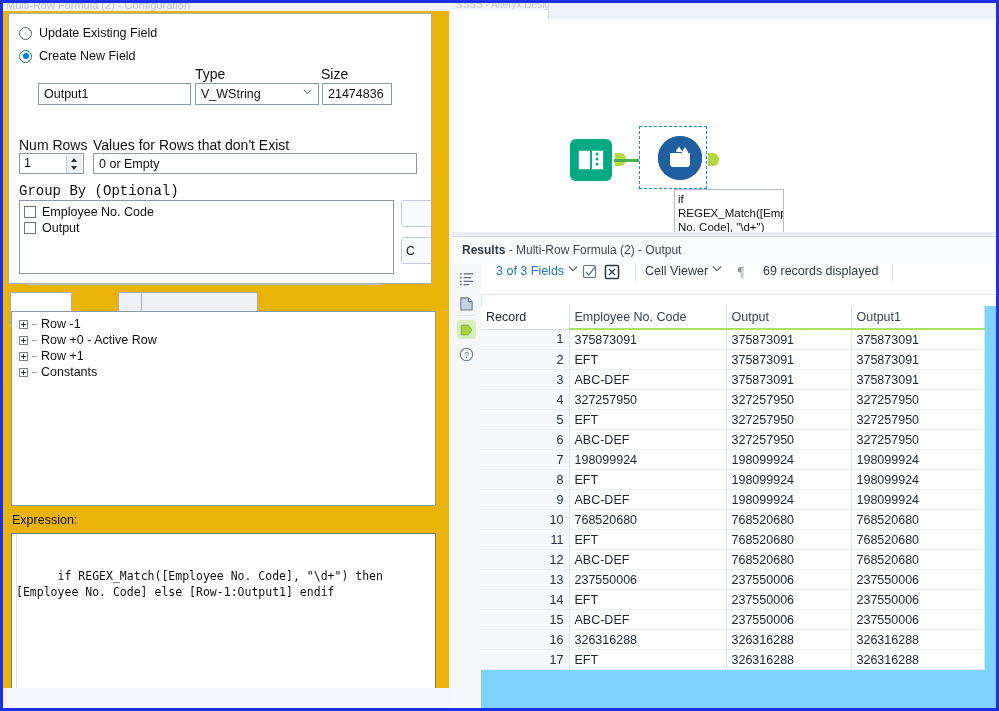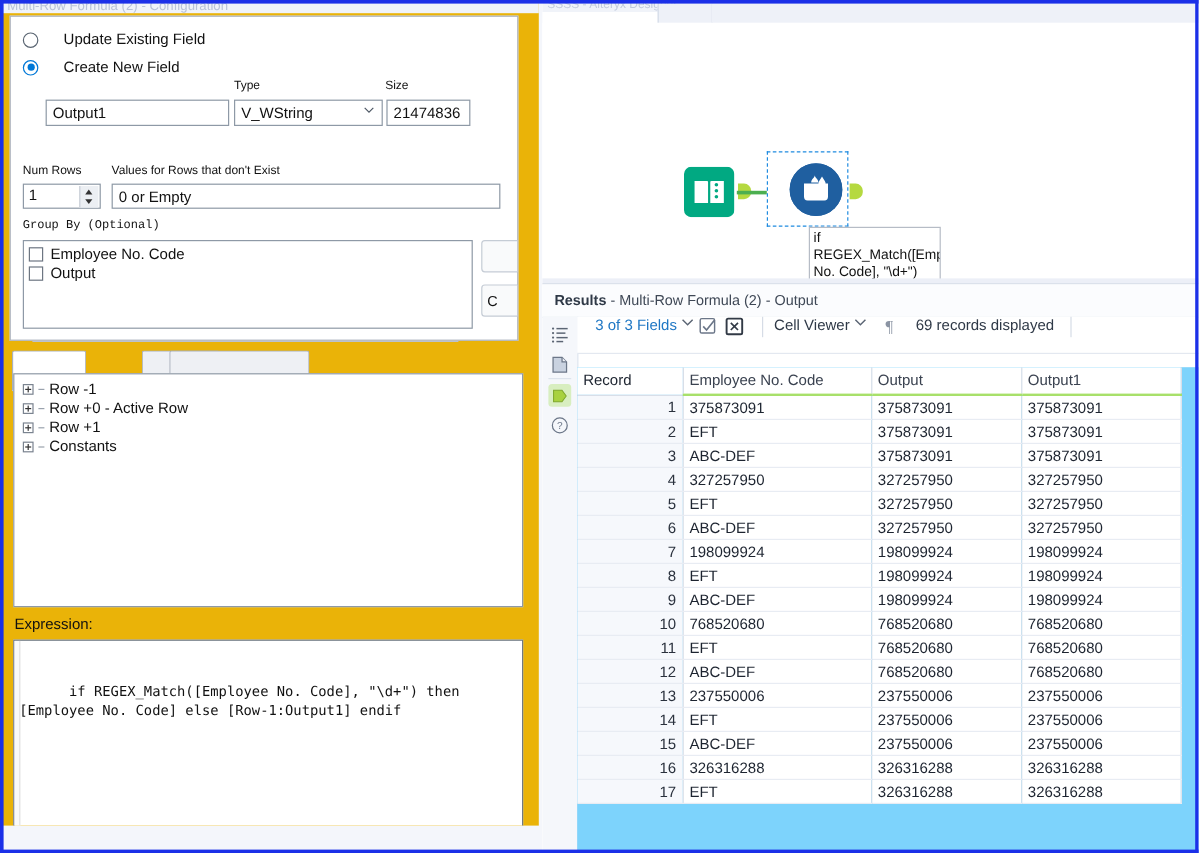--- a/index.html
+++ b/index.html
@@ -26,33 +26,33 @@
     position:absolute;left:0;top:0;width:449px;height:11px;
     background:#f0f3f9;color:#b9c3d8;font-size:11px;
     overflow:hidden;white-space:nowrap;padding-left:6px;line-height:11px;
   }
   .config-body{
     position:absolute;left:8px;top:13px;width:424px;height:271px;
     background:#ffffff;border:1px solid #a9b0bb;box-sizing:border-box;
     overflow:hidden;
   }
 
-  .radio-row{position:absolute;display:flex;align-items:center;gap:21px;}
+  .radio-row{position:absolute;display:flex;align-items:center;gap:7px;}
   .radio{
     width:13px;height:13px;border-radius:50%;border:1px solid #5a6572;background:#fff;
     box-sizing:border-box;flex:none;position:relative;
   }
   .radio.checked{border:1px solid #0078d7;}
   .radio.checked:after{
     content:"";position:absolute;left:2.5px;top:2.5px;width:6px;height:6px;
     border-radius:50%;background:#0078d7;
   }
   .radio-label{font-size:12.5px;color:#111;white-space:nowrap;}
 
-  .fld-label{position:absolute;font-size:10px;color:#111;white-space:nowrap;}
+  .fld-label{position:absolute;font-size:14px;color:#111;white-space:nowrap;}
   .txtbox{
     position:absolute;background:#fff;border:1px solid #8e99a6;box-sizing:border-box;
     font-size:12.5px;color:#111;padding:2px 5px;line-height:17px;white-space:nowrap;overflow:hidden;
   }
   .combobox{
     position:absolute;background:#fff;border:1px solid #8e99a6;box-sizing:border-box;
     font-size:12.5px;color:#111;padding:2px 5px;line-height:17px;white-space:nowrap;overflow:hidden;
   }
   .combo-arrow{
     position:absolute;right:6px;top:5px;width:9px;height:6px;

